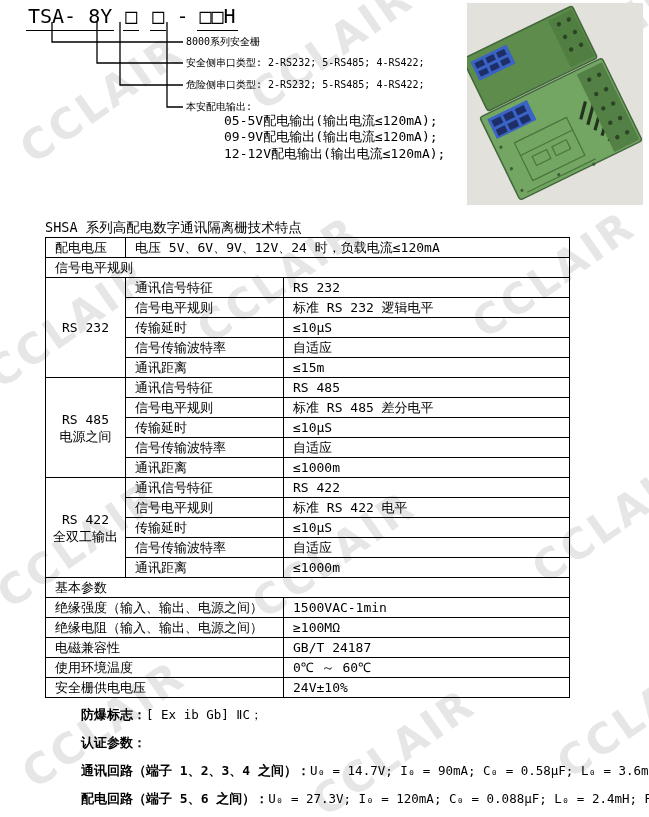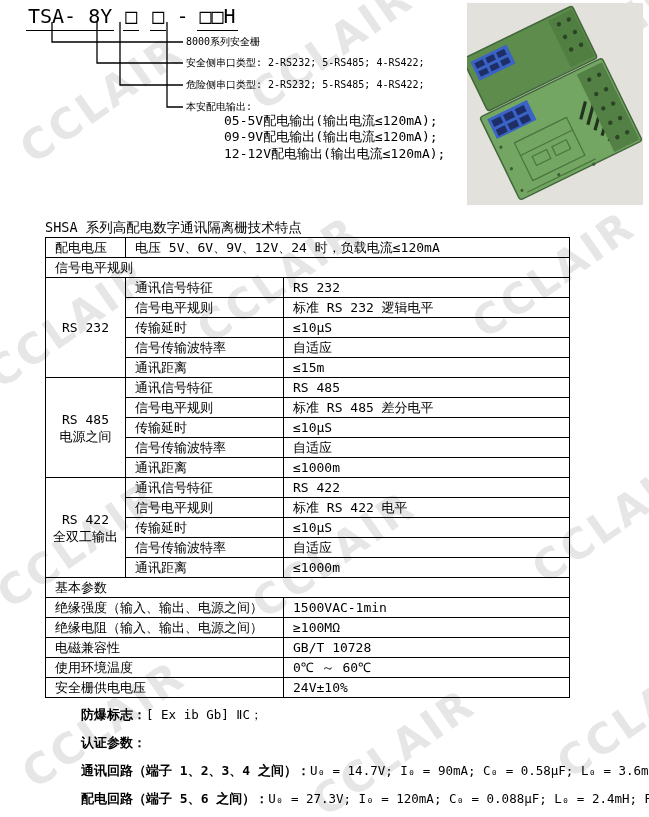--- a/index.html
+++ b/index.html
@@ -259,21 +259,21 @@
     <tr>
           <td colspan="2">绝缘强度（输入、输出、电源之间）</td>
           <td>1500VAC-1min</td>
         </tr>
     <tr>
           <td colspan="2">绝缘电阻（输入、输出、电源之间）</td>
           <td>≥100MΩ</td>
         </tr>
     <tr>
           <td colspan="2">电磁兼容性</td>
-          <td>GB/T 10728</td>
+          <td>GB/T 24187</td>
         </tr>
     <tr>
           <td colspan="2">使用环境温度</td>
           <td>0℃ ～ 60℃</td>
         </tr>
     <tr>
           <td colspan="2">安全栅供电电压</td>
           <td>24V±10%</td>
         </tr>
   </tbody>

